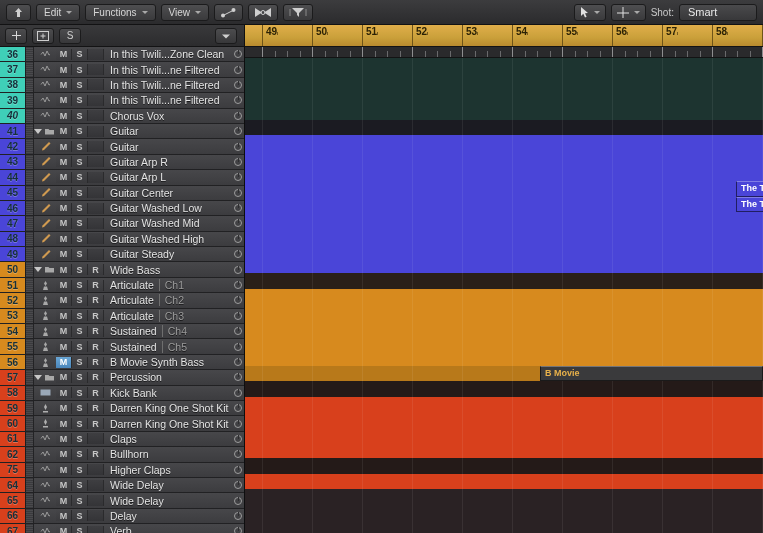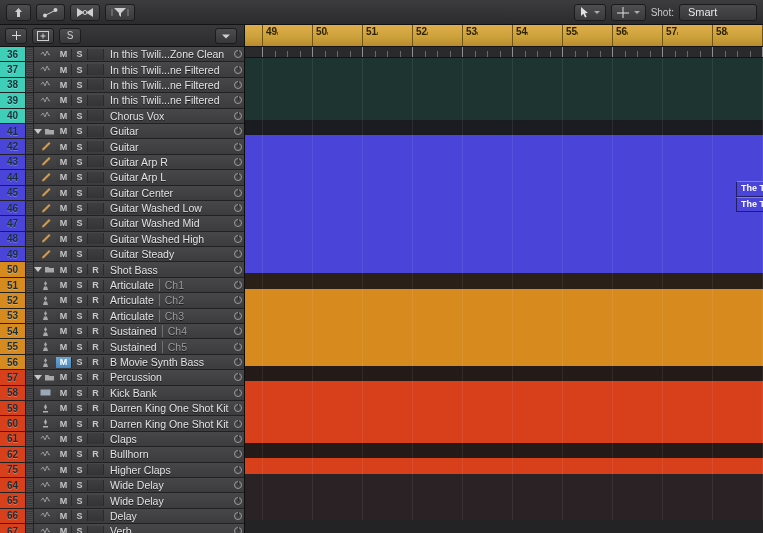--- a/index.html
+++ b/index.html
@@ -139,20 +139,34 @@
 <body>
 
 <div id="app">
 
   <div class="toolbar">
     <div class="tb-btn sq">
       <svg width="9" height="11" viewBox="0 0 9 11">
         <path d="M4.5 1 L8 5 H6 V10 H3 V5 H1 Z" fill="#cfcfcf"></path>
       </svg>
     </div>
+    <div id="menu-slot" style="display:flex">
+        <div class="tb-btn">
+          <span>Edit</span>
+          <span class="caret"></span>
+        </div>
+        <div class="tb-btn">
+          <span>Functions</span>
+          <span class="caret"></span>
+        </div>
+        <div class="tb-btn">
+          <span>View</span>
+          <span class="caret"></span>
+        </div>
+      </div>
     <div class="tb-btn ico">
       <svg width="17" height="11" viewBox="0 0 17 11">
         <line x1="2" y1="9" x2="14" y2="3" stroke="#cfcfcf" stroke-width="1"></line>
         <circle cx="3" cy="8.5" r="2" fill="#cfcfcf"></circle>
           <circle cx="13.5" cy="3" r="2" fill="#cfcfcf"></circle>
       </svg>
     </div>
     <div class="tb-btn ico">
       <svg width="18" height="11" viewBox="0 0 18 11">
         <path d="M1 1 L8 5.5 L1 10 Z" fill="#cfcfcf"></path>
@@ -331,21 +345,21 @@
           </div>
           <div class="mbtn">M</div>
           <div class="sbtn">S</div>
           <div class="rbtn off">R</div>
           <div class="tname"><span>In this Twili...ne Filtered</span></div>
           <div class="tknob">
             <div class="knob"></div>
           </div>
         </div>
         <div class="trow">
-          <div class="tnum" style="background: rgb(63, 207, 184);">40</div>
+          <div class="tnum" style="background: rgb(63, 207, 184); font-style: italic;">40</div>
           <div class="tgrip"></div>
           <div class="tdisc">
             <svg width="13" height="11" viewBox="0 0 13 11">
               <path stroke="#9a9a9a" d="M2 5.5 L4 3 L6 7 L8 2 L10 6 L11 5.5" fill="none"></path>
             </svg>
           </div>
           <div class="mbtn">M</div>
           <div class="sbtn">S</div>
           <div class="rbtn off">R</div>
           <div class="tname"><span>Chorus Vox</span></div>
@@ -503,21 +517,21 @@
           <div class="tgrip"></div>
           <div class="tdisc">
             <div class="tric"></div>
             <svg width="13" height="11" viewBox="0 0 13 11">
               <path d="M2 3 H5.5 L6.5 4 H11 V8.5 H2 Z" fill="#a8a8a8"></path>
             </svg>
           </div>
           <div class="mbtn">M</div>
           <div class="sbtn">S</div>
           <div class="rbtn">R</div>
-          <div class="tname"><span>Shot Bass</span></div>
+          <div class="tname"><span>Wide Bass</span></div>
           <div class="tknob">
             <div class="knob"></div>
           </div>
         </div>
         <div class="trow">
           <div class="tnum" style="background: rgb(215, 138, 30);">51</div>
           <div class="tgrip"></div>
           <div class="tdisc">
             <svg width="13" height="11" viewBox="0 0 13 11">
               <path d="M6.5 1 L8 3.5 L6.5 6 L5 3.5 Z M5 6.5 L8 6.5 L9 10 L4 10 Z" fill="#a8a8a8"></path>
@@ -1069,20 +1083,35 @@
           <div class="gridline" style="left: 167px;"></div>
           <div class="gridline" style="left: 217px;"></div>
           <div class="gridline" style="left: 267px;"></div>
           <div class="gridline" style="left: 317px;"></div>
           <div class="gridline" style="left: 367px;"></div>
           <div class="gridline" style="left: 417px;"></div>
           <div class="gridline" style="left: 467px;"></div>
           <div class="gridline" style="left: 517px;"></div>
         </div>
         <div class="lane">
+          <div class="fill" style="background: rgb(184, 121, 26);"></div>
+          <div class="gridline" style="left: 17px;"></div>
+          <div class="gridline" style="left: 67px;"></div>
+          <div class="gridline" style="left: 117px;"></div>
+          <div class="gridline" style="left: 167px;"></div>
+          <div class="gridline" style="left: 217px;"></div>
+          <div class="gridline" style="left: 267px;"></div>
+          <div class="gridline" style="left: 317px;"></div>
+          <div class="gridline" style="left: 367px;"></div>
+          <div class="gridline" style="left: 417px;"></div>
+          <div class="gridline" style="left: 467px;"></div>
+          <div class="gridline" style="left: 517px;"></div>
+          <div class="region" style="left: 295px; width: 223px; background: rgb(58, 58, 60); color: rgb(232, 177, 74);"><span>B Movie</span></div>
+        </div>
+        <div class="lane">
           <div class="fill" style="background: rgb(36, 26, 24);"></div>
           <div class="gridline" style="left: 17px;"></div>
           <div class="gridline" style="left: 67px;"></div>
           <div class="gridline" style="left: 117px;"></div>
           <div class="gridline" style="left: 167px;"></div>
           <div class="gridline" style="left: 217px;"></div>
           <div class="gridline" style="left: 267px;"></div>
           <div class="gridline" style="left: 317px;"></div>
           <div class="gridline" style="left: 367px;"></div>
           <div class="gridline" style="left: 417px;"></div>

